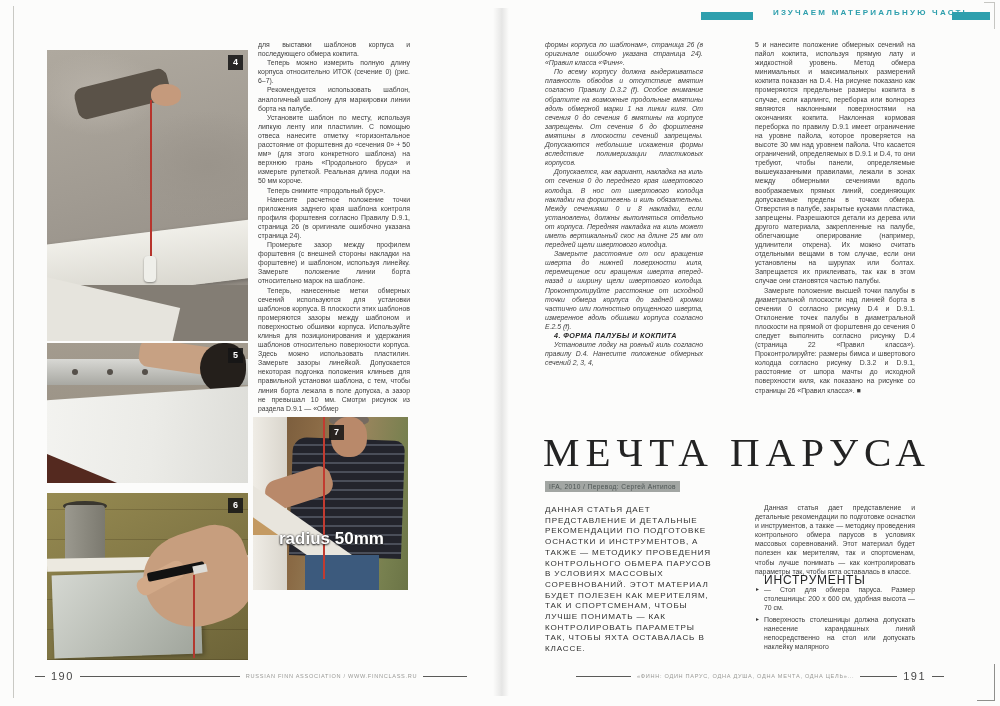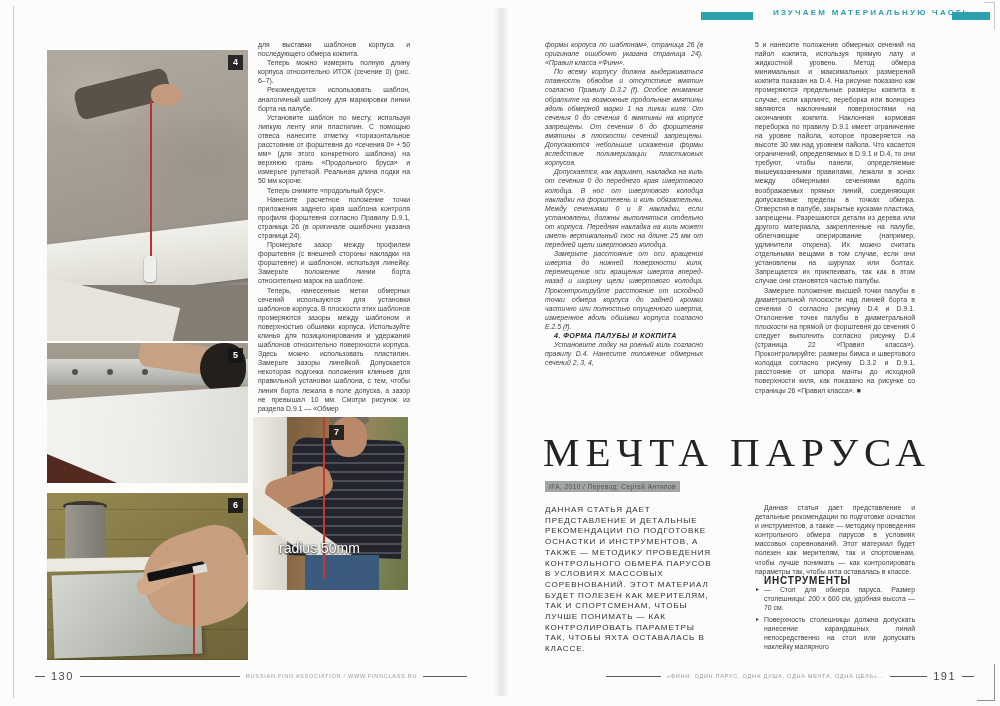--- a/index.html
+++ b/index.html
@@ -25,31 +25,31 @@
   .col p.noindent{text-indent:0;}
   .sec-head{font-weight:bold;font-size:7.2px;letter-spacing:0.4px;color:#262626;
             margin:12px 0 7px 0;text-indent:0;text-align:left;}
   
   .art-title{position:absolute;left:543px;top:428px;font-family:"Liberation Serif",serif;
              font-size:41px;letter-spacing:6px;color:#232323;white-space:nowrap;}
   .art-byline{position:absolute;left:545px;top:481px;background:#a2a6a3;color:#4c5453;
               font-size:6.6px;letter-spacing:0.4px;padding:2px 4px;}
   .art-lead{position:absolute;left:545px;top:505px;width:170px;font-size:8.1px;
             line-height:10.7px;letter-spacing:0.85px;color:#2f2f2f;text-align:left;}
-  .tools-head{font-weight:bold;font-size:10px;letter-spacing:0.8px;color:#262626;
+  .tools-head{font-weight:normal;font-size:12px;letter-spacing:0.8px;color:#262626;
               margin:14px 0 8px 9px;text-align:left;text-indent:0;}
   .tool{display:flex;gap:4px;margin-bottom:3px;text-indent:0;text-align:justify;}
   .tool .bullet{flex:0 0 auto;font-size:5px;line-height:9px;color:#3a3a3a;}
   
   .footer{position:absolute;top:671px;display:flex;align-items:center;gap:6px;}
   .footer .rule{height:1px;background:#5a5a58;}
   .pgnum{font-size:11px;letter-spacing:1.5px;color:#454545;line-height:10px;}
   .foot-small{font-size:5.6px;letter-spacing:0.7px;color:#9a9a97;white-space:nowrap;}
   .footer-left{left:35px;width:432px;}
-  .footer-right{left:606px;width:368px;}
+  .footer-right{left:576px;width:368px;}
   
   .photo{position:absolute;overflow:hidden;background:#8b857c;}
   .photo *{position:absolute;}
   .badge{width:15px;height:15px;background:rgba(22,22,22,0.88);color:#fff;font-size:9px;
          font-weight:bold;line-height:15px;text-align:center;z-index:9;}
   .badge-tr{top:5px;right:5px;}
   
   .p4{left:47px;top:50px;width:201px;height:291px;}
   .p4-bg{inset:0;background:
       radial-gradient(90px 60px at 25% 15%,#b8b2a9,rgba(0,0,0,0) 70%),
@@ -102,21 +102,21 @@
   .p7-white{left:0;top:0;width:34px;height:173px;background:linear-gradient(90deg,#efece5,#d9d5cc);}
   .p7-card{left:0;top:96px;width:36px;height:22px;background:#c49a62;}
   .p7-sweater{left:38px;top:22px;width:112px;height:118px;border-radius:14px 10px 0 0;transform:rotate(2deg);
       background:repeating-linear-gradient(178deg,#23242c 0 7px,#4a4e59 7px 9px);}
   .p7-head{left:78px;top:0;width:36px;height:40px;background:#b9896a;border-radius:45%;}
   .p7-hair{left:76px;top:-4px;width:40px;height:14px;background:#756a60;border-radius:50%;}
   .p7-arm{left:12px;top:56px;width:68px;height:30px;background:#b9896a;border-radius:12px;transform:rotate(-18deg);}
   .p7-deckedge{left:-20px;top:103px;width:130px;height:26px;background:#e8e5dd;transform:rotate(35deg);}
   .p7-jeans{left:52px;top:138px;width:74px;height:35px;background:#3c5a7d;}
   .p7-line{left:70px;top:0;width:2px;height:162px;background:#c23b30;}
-  .p7-label{left:26px;top:123px;font-size:14px;font-weight:normal;color:#ffffff;
+  .p7-label{left:26px;top:112px;font-size:17px;font-weight:bold;color:#ffffff;
       text-shadow:0 0 2px #333,0 1px 2px #222;white-space:nowrap;}
 </style>
 </head>
 <body>
 
 <div class="canvas">
 
   <div class="hbar hbar1"></div>
   <div class="htitle">ИЗУЧАЕМ МАТЕРИАЛЬНУЮ ЧАСТЬ</div>
   <div class="hbar hbar2"></div>
@@ -188,21 +188,21 @@
       <p>Рекомендуется использовать шаблон, аналогичный шаблону для маркировки линии борта на палубе.</p>
       <p>Установите шаблон по месту, используя липкую ленту или пластилин. С помощью отвеса нанесите отметку «горизонтальное расстояние от форштевня до «сечения 0» + 50 мм» (для этого конкретного шаблона) на верхнюю грань «Продольного бруса» и измерьте рулеткой. Реальная длина лодки на 50 мм короче.</p>
       <p>Теперь снимите «продольный брус».</p>
       <p>Нанесите расчетное положение точки приложения заднего края шаблона контроля профиля форштевня согласно Правилу D.9.1, страница 26 (в оригинале ошибочно указана страница 24).</p>
       <p>Промерьте зазор между профилем форштевня (с внешней стороны накладки на форштевне) и шаблоном, используя линейку. Замерьте положение линии борта относительно марок на шаблоне.</p>
       <p>Теперь, нанесенные метки обмерных сечений используются для установки шаблонов корпуса. В плоскости этих шаблонов промеряются зазоры между шаблоном и поверхностью обшивки корпуса. Используйте клинья для позиционирования и удержания шаблонов относительно поверхности корпуса. Здесь можно использовать пластилин. Замерьте зазоры линейкой. Допускается некоторая подгонка положения клиньев для правильной установки шаблона, с тем, чтобы линия борта лежала в поле допуска, а зазор не превышал 10 мм. Смотри рисунок из раздела D.9.1 — «Обмер</p>
     </div>
 
     <div class="footer footer-left">
       <div class="rule" style="width:10px;"></div>
-      <div class="pgnum">130</div>
+      <div class="pgnum">190</div>
       <div class="rule" style="width:160px;"></div>
       <div class="foot-small">RUSSIAN FINN ASSOCIATION / WWW.FINNCLASS.RU</div>
       <div class="rule" style="flex:1;"></div>
     </div>
   </div>
 
   <div>
 
     <div class="col" style="left:545px;top:40px;width:158px;font-style:italic;">
       <p class="noindent">формы корпуса по шаблонам», страница 26 (в оригинале ошибочно указана страница 24). «Правил класса «Финн».</p>

